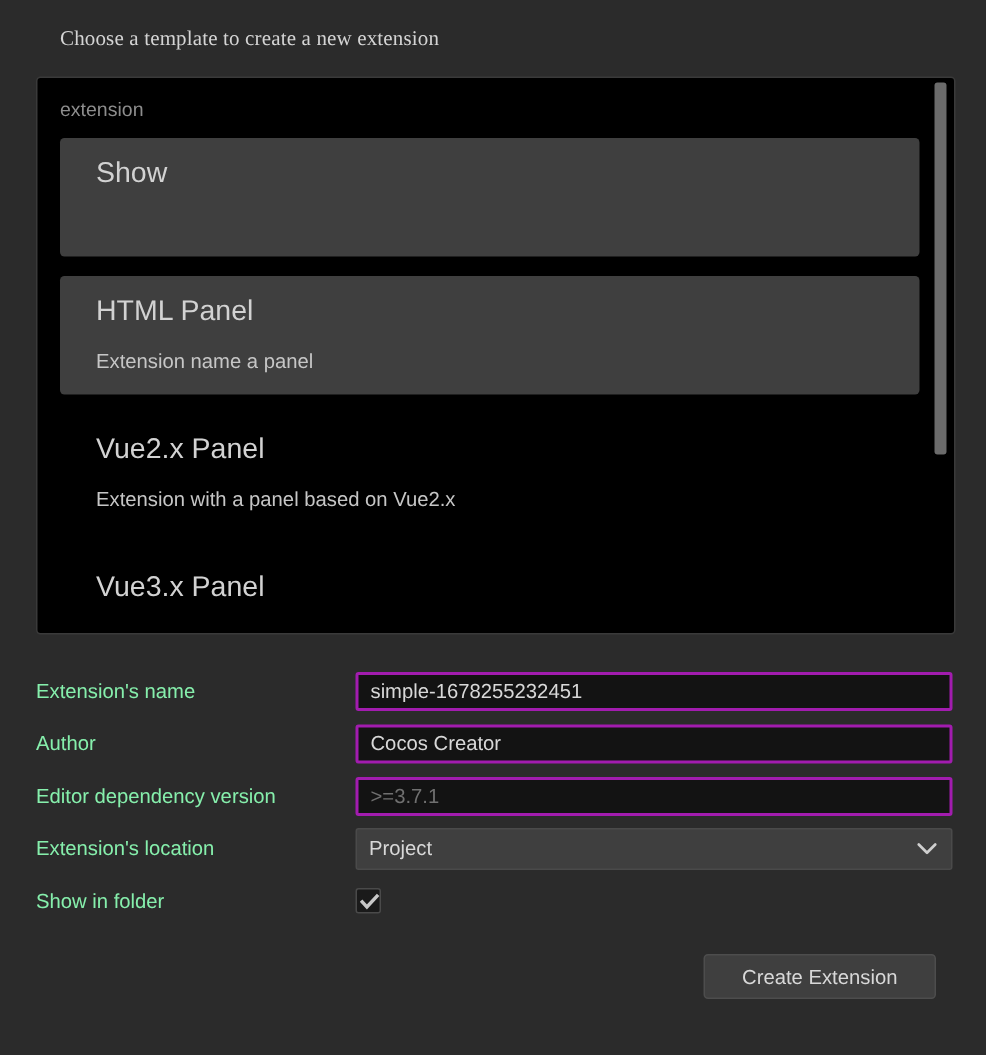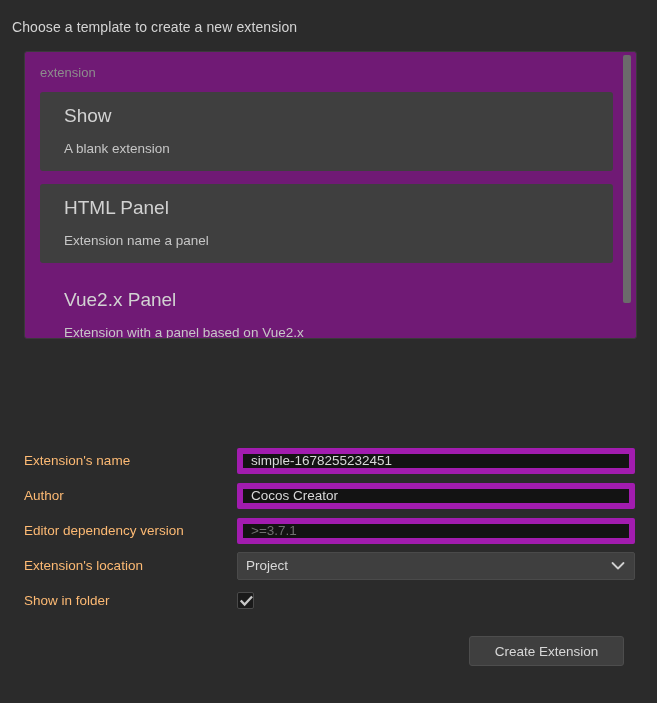--- a/index.html
+++ b/index.html
@@ -13,36 +13,37 @@
     background: #2b2b2b;
     font-family: "Liberation Sans", sans-serif;
     color: #cfcfcf;
     overflow: hidden;
     position: relative;
   }
 
   
   .page-title {
     position: absolute;
-    left: 12px;
+    left: 40px;
     top: 19px;
     font-size: 14px;
     color: #d4d4d4;
     letter-spacing: 0.1px;
     white-space: nowrap;
+    font-family: Liberation Serif, serif;
   }
 
   
   .template-list {
     position: absolute;
     left: 24px;
     top: 51px;
     width: 613px;
-    height: 288px;
-    background: #701a75;
+    height: 372px;
+    background: #000000;
     border: 1px solid #3a3a3a;
     border-radius: 3px;
     overflow: hidden;
   }
   .list-category {
     position: absolute;
     left: 15px;
     top: 13px;
     font-size: 13px;
     color: #8d8d8d;
@@ -109,34 +110,34 @@
     position: relative;
     height: 35px;
     display: flex;
     align-items: center;
     margin-bottom: 0px;
   }
   .form-label {
     width: 213px;
     flex: 0 0 213px;
     font-size: 13.5px;
-    color: #fdba74;
+    color: #86efac;
     white-space: nowrap;
   }
   .form-control {
     flex: 1 1 auto;
     display: flex;
     align-items: center;
   }
 
   .text-input {
     width: 398px;
     height: 26px;
     background: #131313;
-    border: 6px solid #a21caf;
+    border: 2px solid #a21caf;
     border-radius: 2px;
     color: #d8d8d8;
     font-family: "Liberation Sans", sans-serif;
     font-size: 13.5px;
     padding: 0 8px;
     outline: none;
   }
   .text-input::placeholder { color: #707070; }
 
   .checkbox {
@@ -210,21 +211,20 @@
 <div class="page-title">Choose a template to create a new extension</div>
 
 <div class="template-list">
 
   <div class="list-category">extension</div>
 
   <div class="list-items">
 
     <div class="template-item selected">
       <div class="tpl-name">Show</div>
-      <div class="tpl-desc">A blank extension</div>
     </div>
 
     <div class="template-item selected">
       <div class="tpl-name">HTML Panel</div>
       <div class="tpl-desc">Extension name a panel</div>
     </div>
 
     <div class="template-item">
       <div class="tpl-name">Vue2.x Panel</div>
       <div class="tpl-desc">Extension with a panel based on Vue2.x</div>

